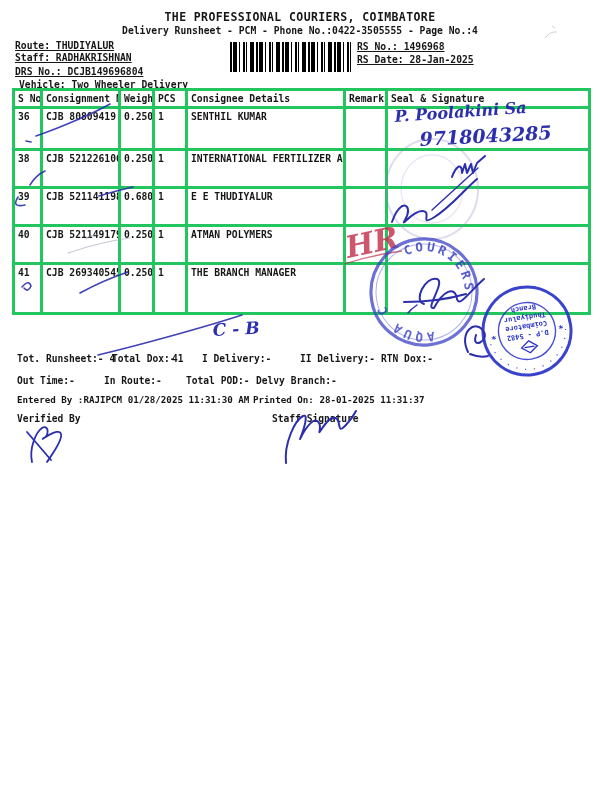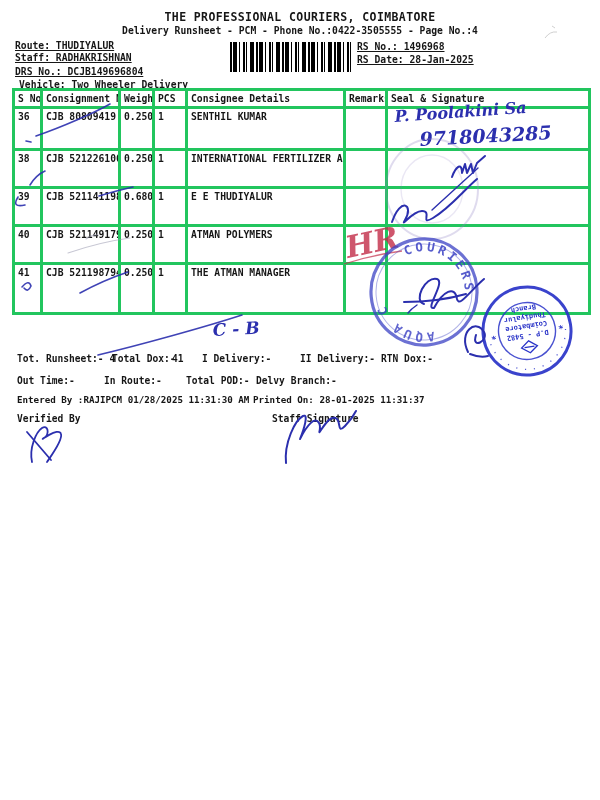--- a/index.html
+++ b/index.html
@@ -94,24 +94,24 @@
       <td>40</td>
       <td>CJB 521149179</td>
       <td>0.250</td>
       <td class="pcs">1</td>
       <td class="consignee">ATMAN POLYMERS</td>
       <td></td>
           <td></td>
     </tr>
     <tr style="height:50px">
       <td>41</td>
-      <td>CJB 521198794</td>
-      <td>0.250</td>
-      <td class="pcs">1</td>
-      <td class="consignee">THE ATMAN MANAGER</td>
+      <td>CJB 269340545</td>
+      <td>0.250</td>
+      <td class="pcs">1</td>
+      <td class="consignee">THE BRANCH MANAGER</td>
       <td></td>
           <td></td>
     </tr>
   </tbody>
     </table>
 
   <div class="abs footline" style="left:17px;top:353px;">Tot. Runsheet:- 4</div>
   <div class="abs footline" style="left:112px;top:353px;">Total Dox:-</div>
   <div class="abs footline" style="left:172px;top:353px;">41</div>
   <div class="abs footline" style="left:202px;top:353px;">I Delivery:-</div>

